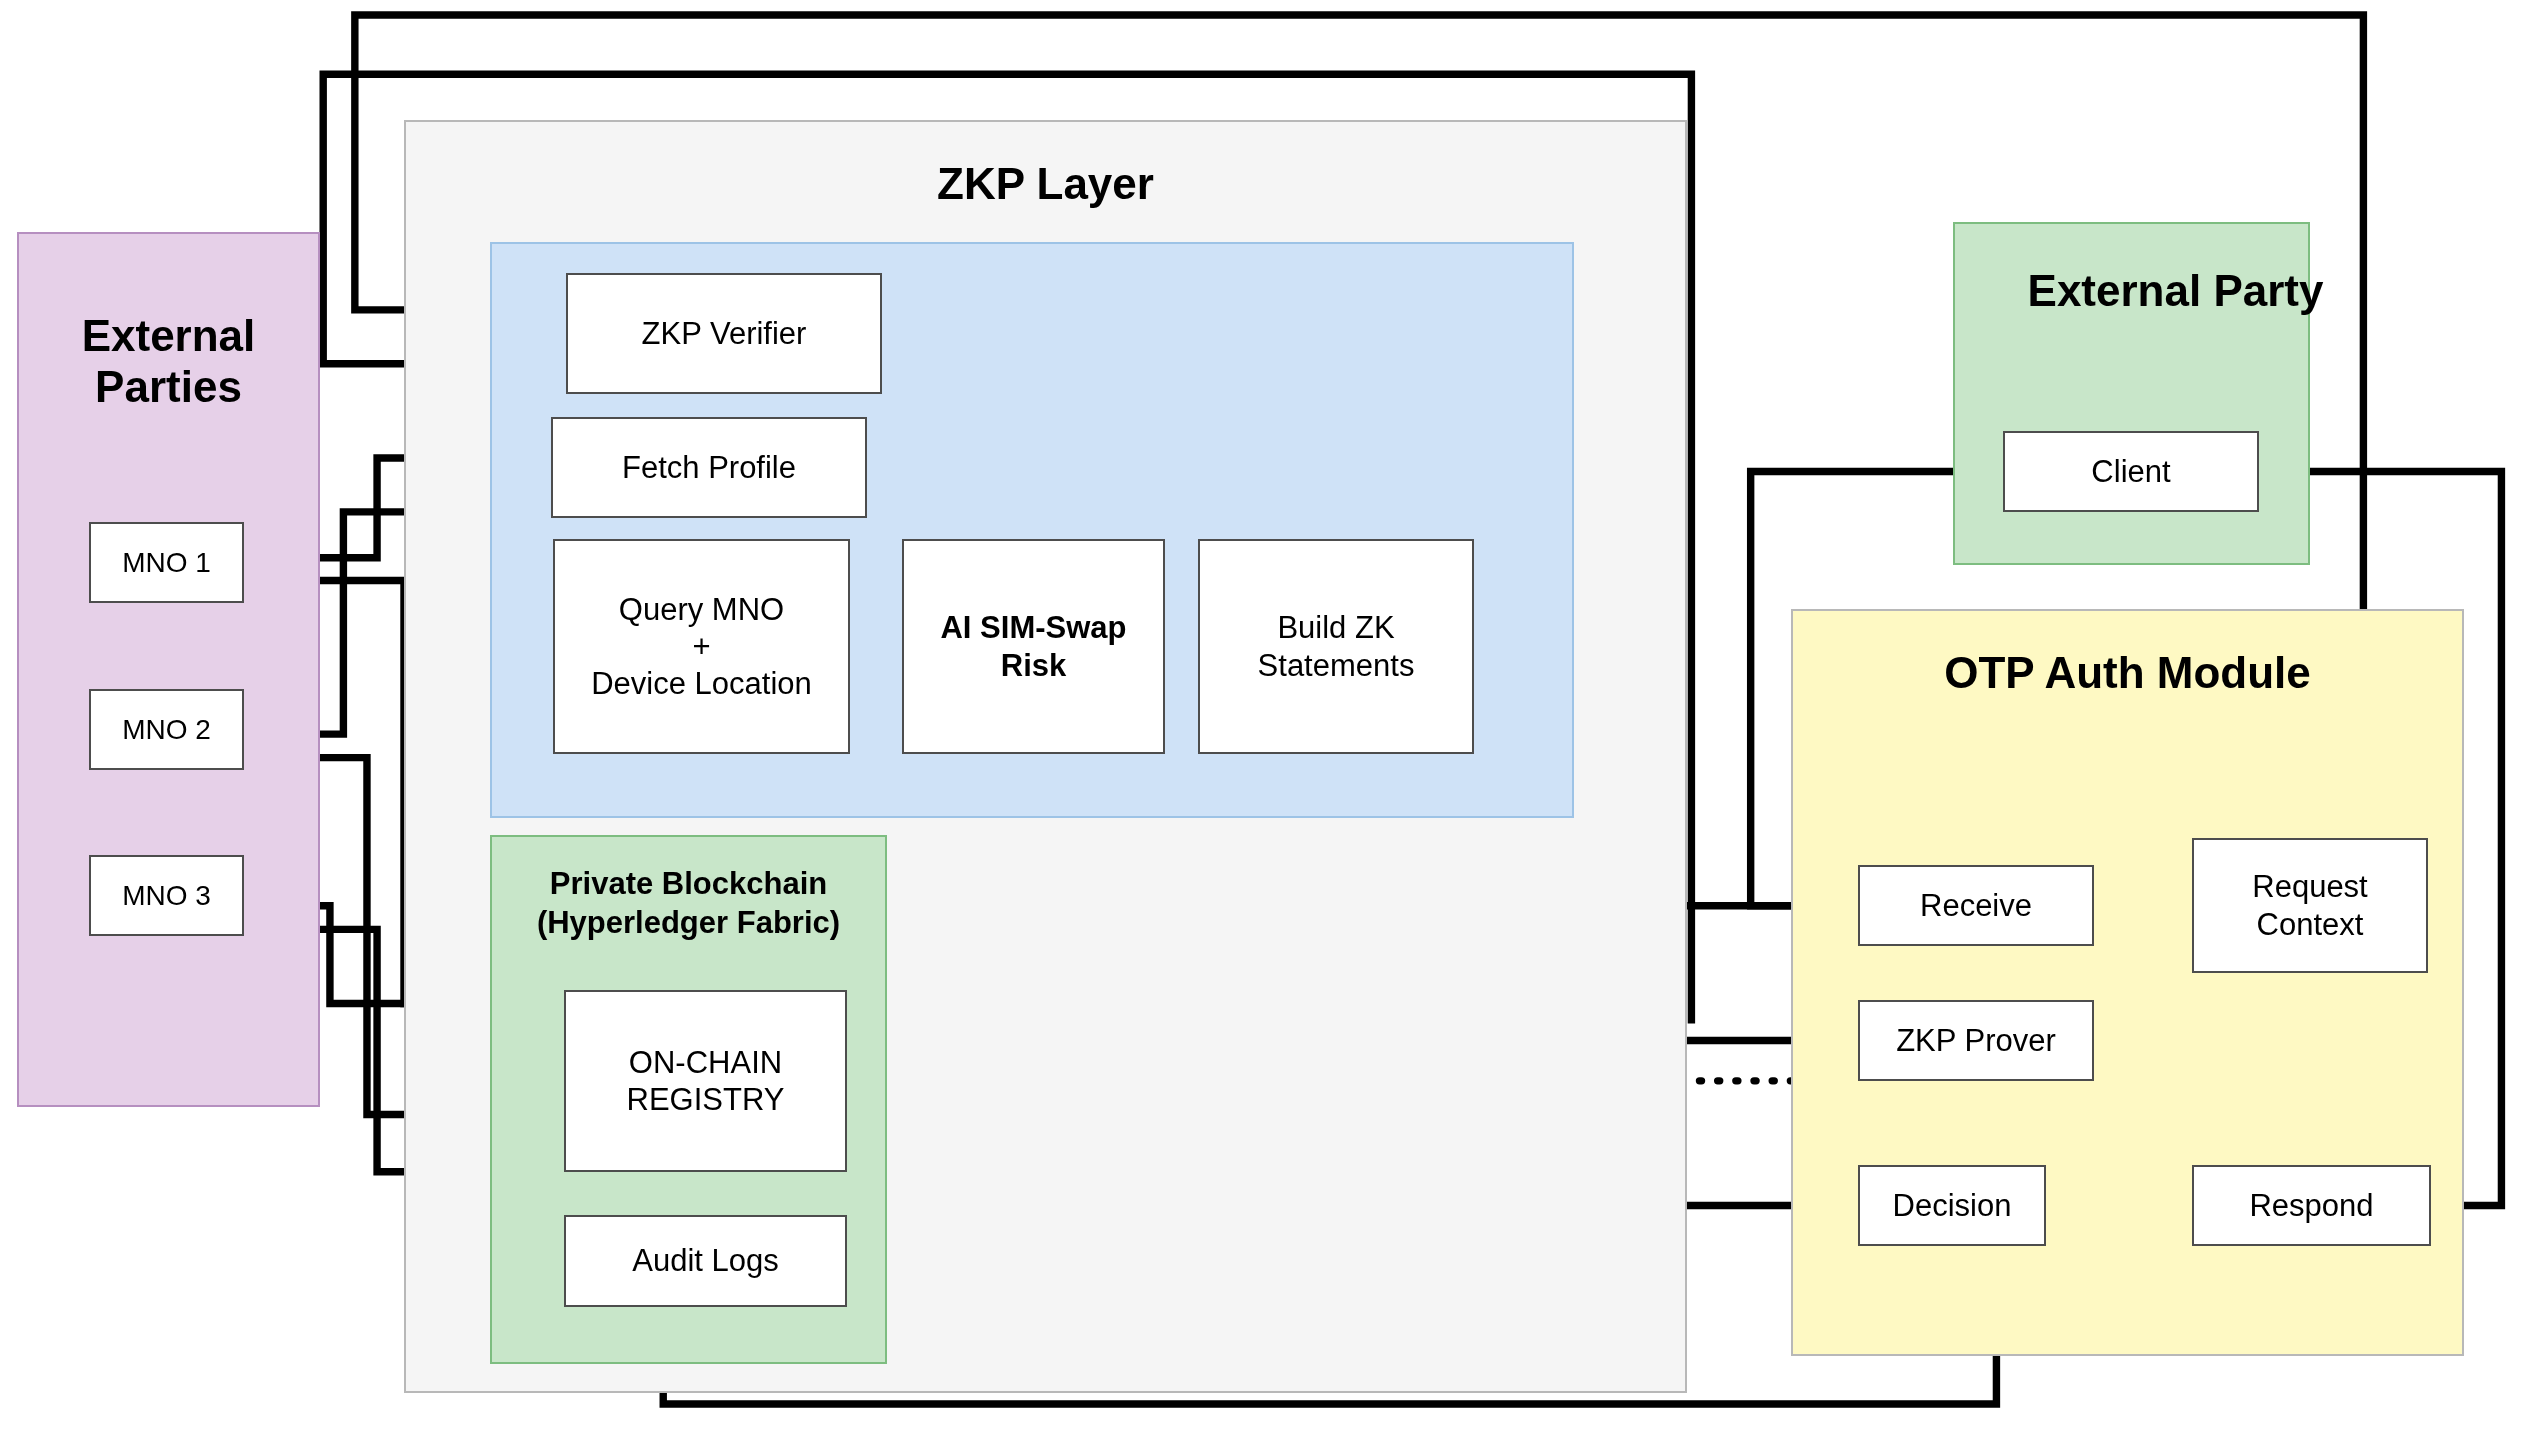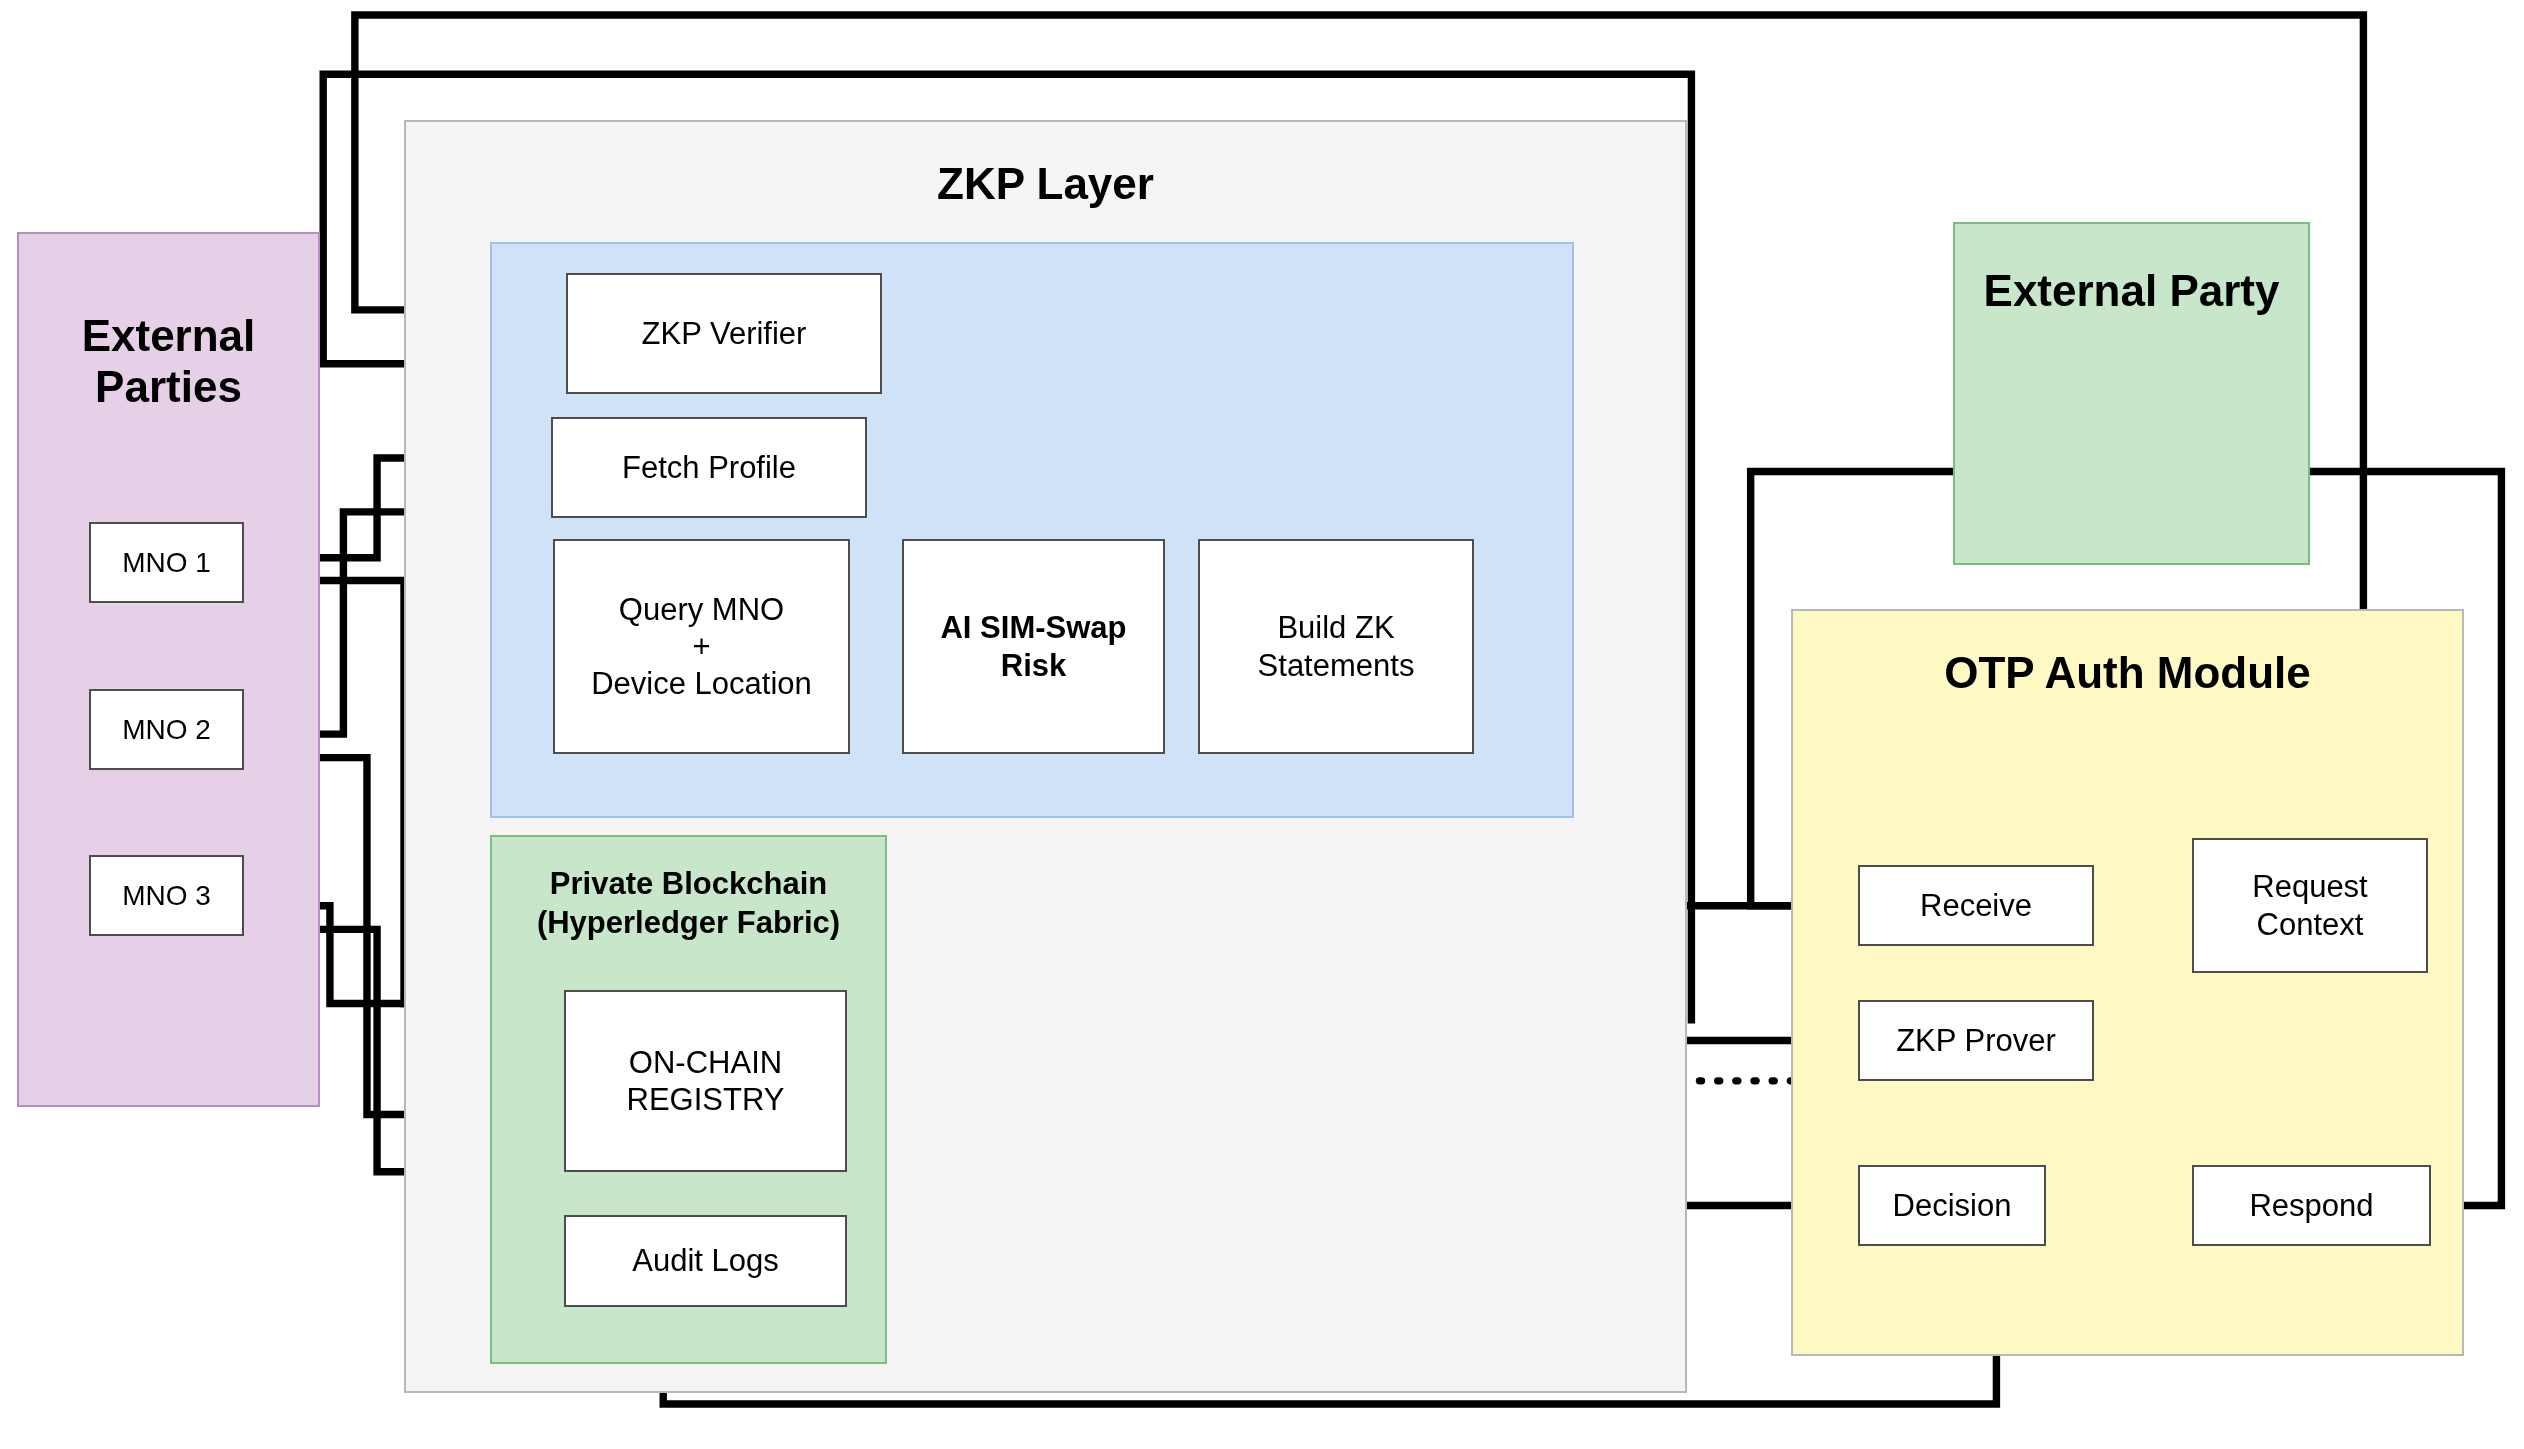--- a/index.html
+++ b/index.html
@@ -9,21 +9,21 @@
   .panel{position:absolute;box-sizing:border-box;}
   .panel-title{position:absolute;width:100%;text-align:center;font-weight:bold;color:#000;line-height:1.15;}
   .node{position:absolute;box-sizing:border-box;background:#ffffff;border:2.7px solid #4d4d4d;
         display:flex;align-items:center;justify-content:center;text-align:center;color:#000;
         line-height:1.2;}
   .node span{display:block;width:100%;white-space:pre-line;}
   .ext-parties{background:#e6d0e8;border:2px solid #b68fc0;}
   .zkp-layer{background:#f5f5f5;border:2px solid #b8b8b8;}
   .zkp-blue{background:#cfe2f7;border:2px solid #9dc3e6;}
   .blockchain{background:#c8e6c9;border:2px solid #7dbd80;}
-  .ext-party{background:#c8e6c9;border:2px solid #7dbd80;}
+  .ext-party{background:#c8e6c9;border:2px solid #7dbd80;padding-left:44px;}
   .otp{background:#fef9c3;border:2px solid #b8b8b8;}
   .t-big{font-size:44px;font-weight:bold;}
   .t-med{font-size:31px;}
   .t-sm{font-size:28px;margin-left:8px;}
 </style>
 </head>
 <body>
 
 <div id="stage">
 
@@ -136,20 +136,23 @@
 REGISTRY</span>
   </div>
   <div class="node t-med" style="left:564px;top:1215px;width:283px;height:92px;">
     <span>Audit Logs</span>
   </div>
 
   <div class="panel ext-party" style="left:1953px;top:222px;width:357px;height:343px;">
     <div class="panel-title t-big" style="top:42px;">External
 Party</div>
   </div>
+  <div class="node t-med" style="left:2003px;top:431px;width:256px;height:81px;">
+    <span>Client</span>
+  </div>
 
   <div class="panel otp" style="left:1791px;top:609px;width:673px;height:747px;">
     <div class="panel-title t-big" style="top:37px;">OTP Auth
 Module</div>
   </div>
 
   <div class="node t-med" style="left:1858px;top:865px;width:236px;height:81px;">
     <span>Receive</span>
   </div>
   <div class="node t-med" style="left:2192px;top:838px;width:236px;height:135px;">

